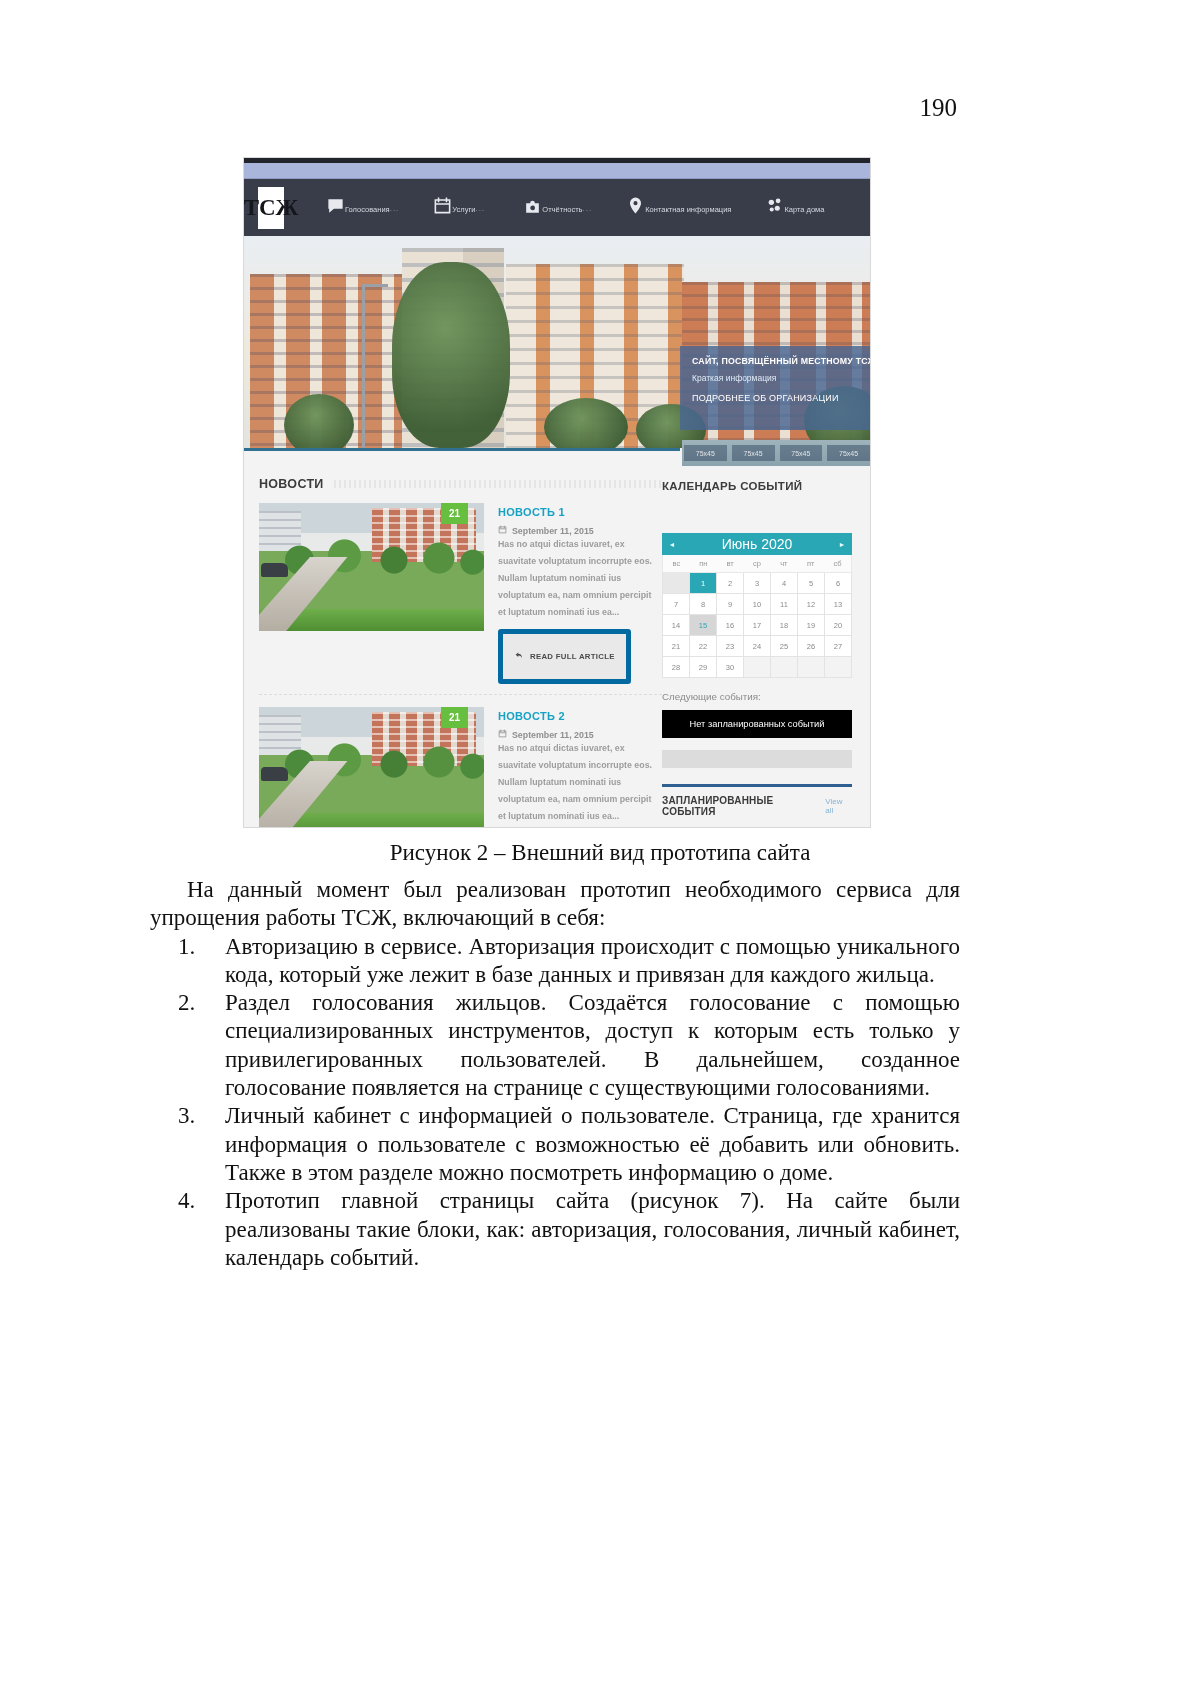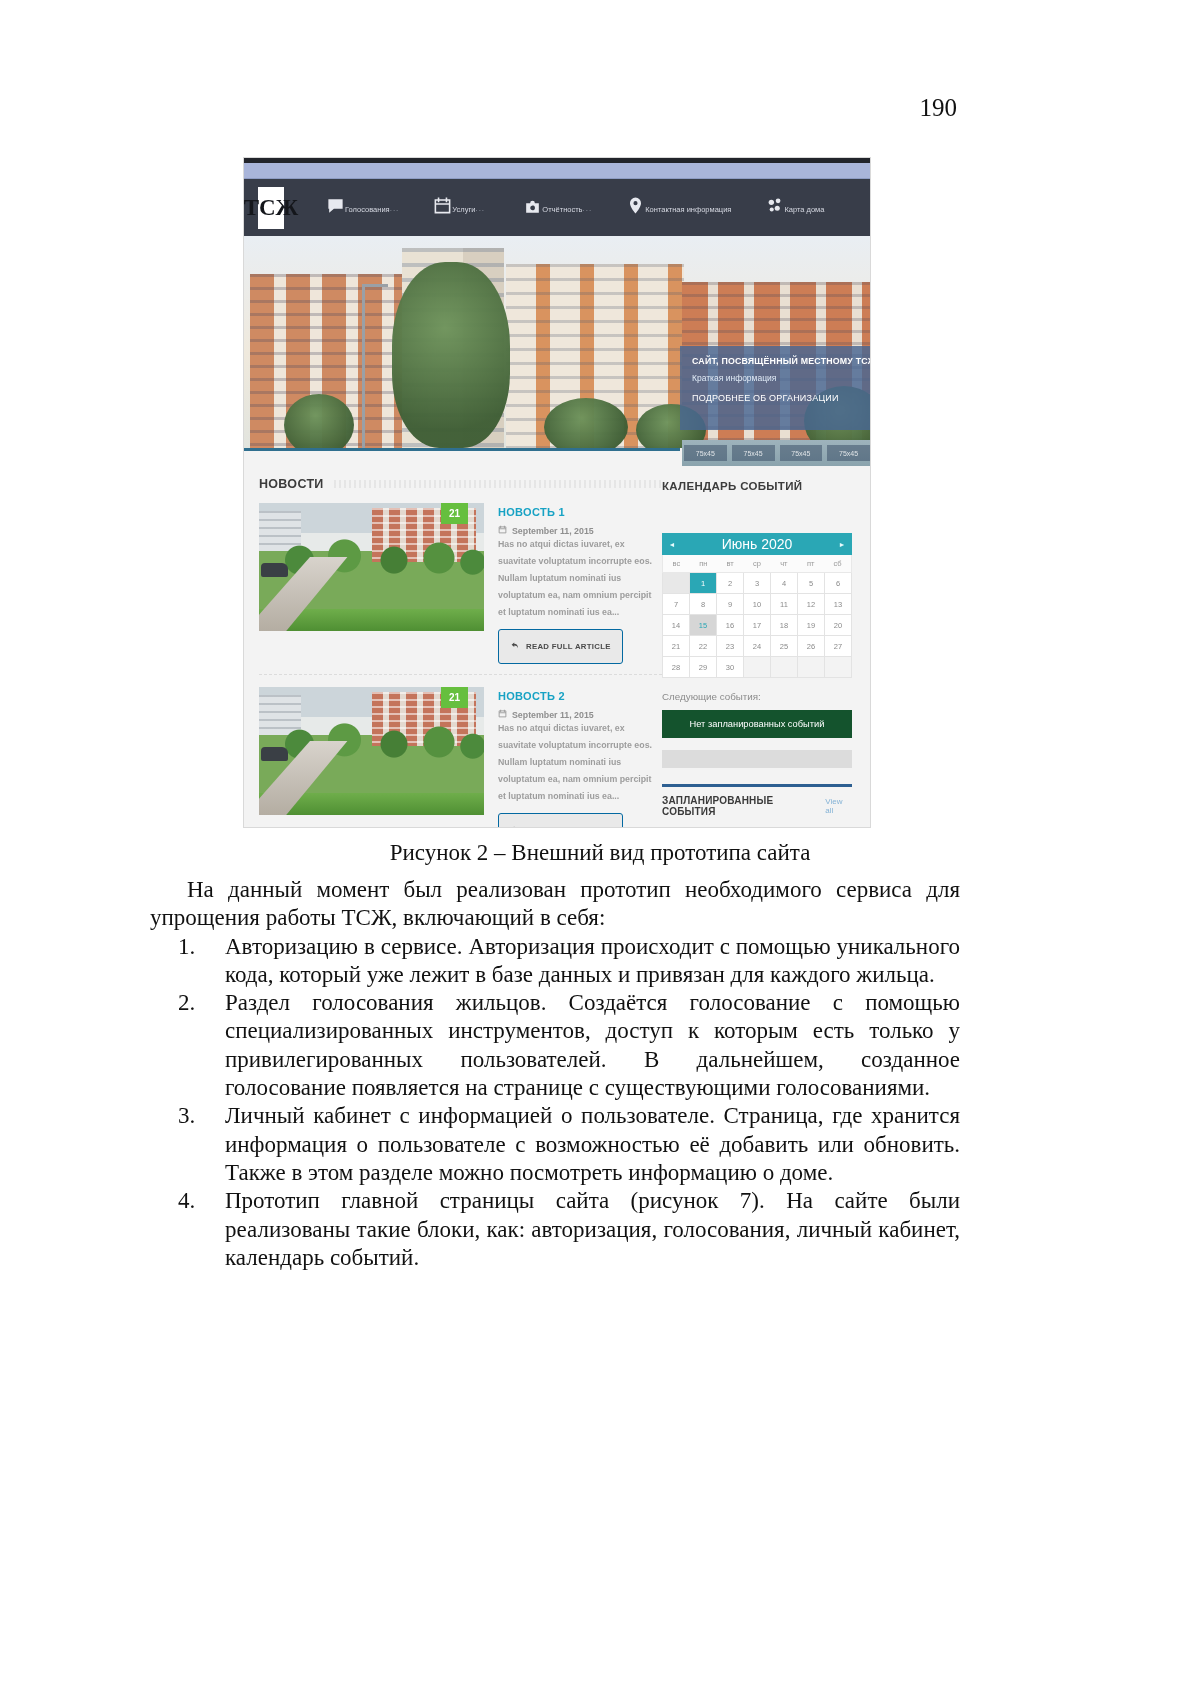--- a/index.html
+++ b/index.html
@@ -110,22 +110,22 @@
   .na-grass { position:absolute; left:0; bottom:0; width:100%; height:22px;
     background:linear-gradient(180deg,#6fae4b,#4f8f33); }
   .badge { position:absolute; top:0; right:16px; width:27px; height:21px; background:#66bf3e;
     color:#fff; font-weight:bold; font-size:10px; display:flex; align-items:center; justify-content:center; }
 
   .newstext { margin-left:14px; padding-top:3px; }
   .ntitle { font-size:11px; font-weight:bold; color:#17a2c4; letter-spacing:.3px; cursor:pointer; }
   .ndate { display:flex; align-items:center; margin-top:7px; color:#8f8f8f; font-size:8.8px; font-weight:bold; }
   .ndate svg { width:9px; height:9px; margin-right:5px; }
   .nexcerpt { font-size:8.8px; color:#9d9d9d; line-height:17px; width:160px;font-weight:bold; }
-  .nbtn { display:inline-flex; align-items:center; margin-top:8px; background:#e9e9e9; border:1px solid #0369a1;
-    border-radius:3px; padding:11px 11px; cursor:pointer; }
+  .nbtn { display:inline-flex; align-items:center; margin-top:8px; background:#e9e9e9; border:5px solid #0369a1;
+    border-radius:3px; padding:17px 11px; cursor:pointer; }
   .nbtn svg { width:10px; height:9px; margin-right:6px; }
   .nbtn span { font-size:7.8px; font-weight:bold; color:#4a4a4a; letter-spacing:.3px; }
   .carddivider { border-bottom:1px dashed #dcdcdc; margin:10px 0 2px 0; }
 
   
   .calhdr { font-size:11.5px; font-weight:bold; color:#3c3c3c; margin-top:8px; letter-spacing:.3px; }
   .monthbar { margin-top:41px; height:22px; background:#2aa7b5; color:#fff; display:flex; align-items:center; }
   .monthbar .arr { width:20px; text-align:center; font-size:7px; cursor:pointer; color:#e8fbfd; }
   .monthbar .mon { flex:1; text-align:center; font-size:14px; }
   .wdrow { display:flex; height:18px; align-items:center; background:#fbfbfb; border:1px solid #e8e8e8; border-top:none; }
@@ -134,21 +134,21 @@
     border:1px solid #e3e3e3; border-top:none; }
   .cc { height:20px; background:#ffffff; display:flex; align-items:center; justify-content:center;
     font-size:7.5px; color:#8a8a8a; }
   .cc.d { cursor:pointer; }
   .cc.empty { background:#e8e8e8; }
   .cc.blank { background:#f3f3f3; }
   .cc.sel { background:#2aa7b5; color:#ffffff; }
   .cc.today { background:#d6d6d6; color:#2aa7b5; }
 
   .nextlbl { margin-top:13px; font-size:9.8px; color:#8b8b8b; }
-  .noevents { margin-top:8px; height:28px; background:#14532d; color:#fff; font-size:9.3px;
+  .noevents { margin-top:8px; height:28px; background:#000000; color:#fff; font-size:9.3px;
     display:flex; align-items:center; justify-content:center; }
   .graybar { margin-top:12px; height:18px; background:#dcdcdc; }
   .planned { margin-top:16px; border-top:3px solid #2d5f91; padding-top:8px;
     display:flex; align-items:baseline; justify-content:space-between; }
   .planned .pt { font-size:10px; font-weight:bold; color:#3a3a3a; letter-spacing:.2px; }
   .planned .va { font-size:8px; color:#85b3d6; cursor:pointer; }
 
   
   .caption { position:absolute; top:840px; left:0; width:100%; text-align:center; font-size:23px; }
   .bodytext { position:absolute; top:876px; left:150px; width:810px; font-size:23px; line-height:28.3px; }

